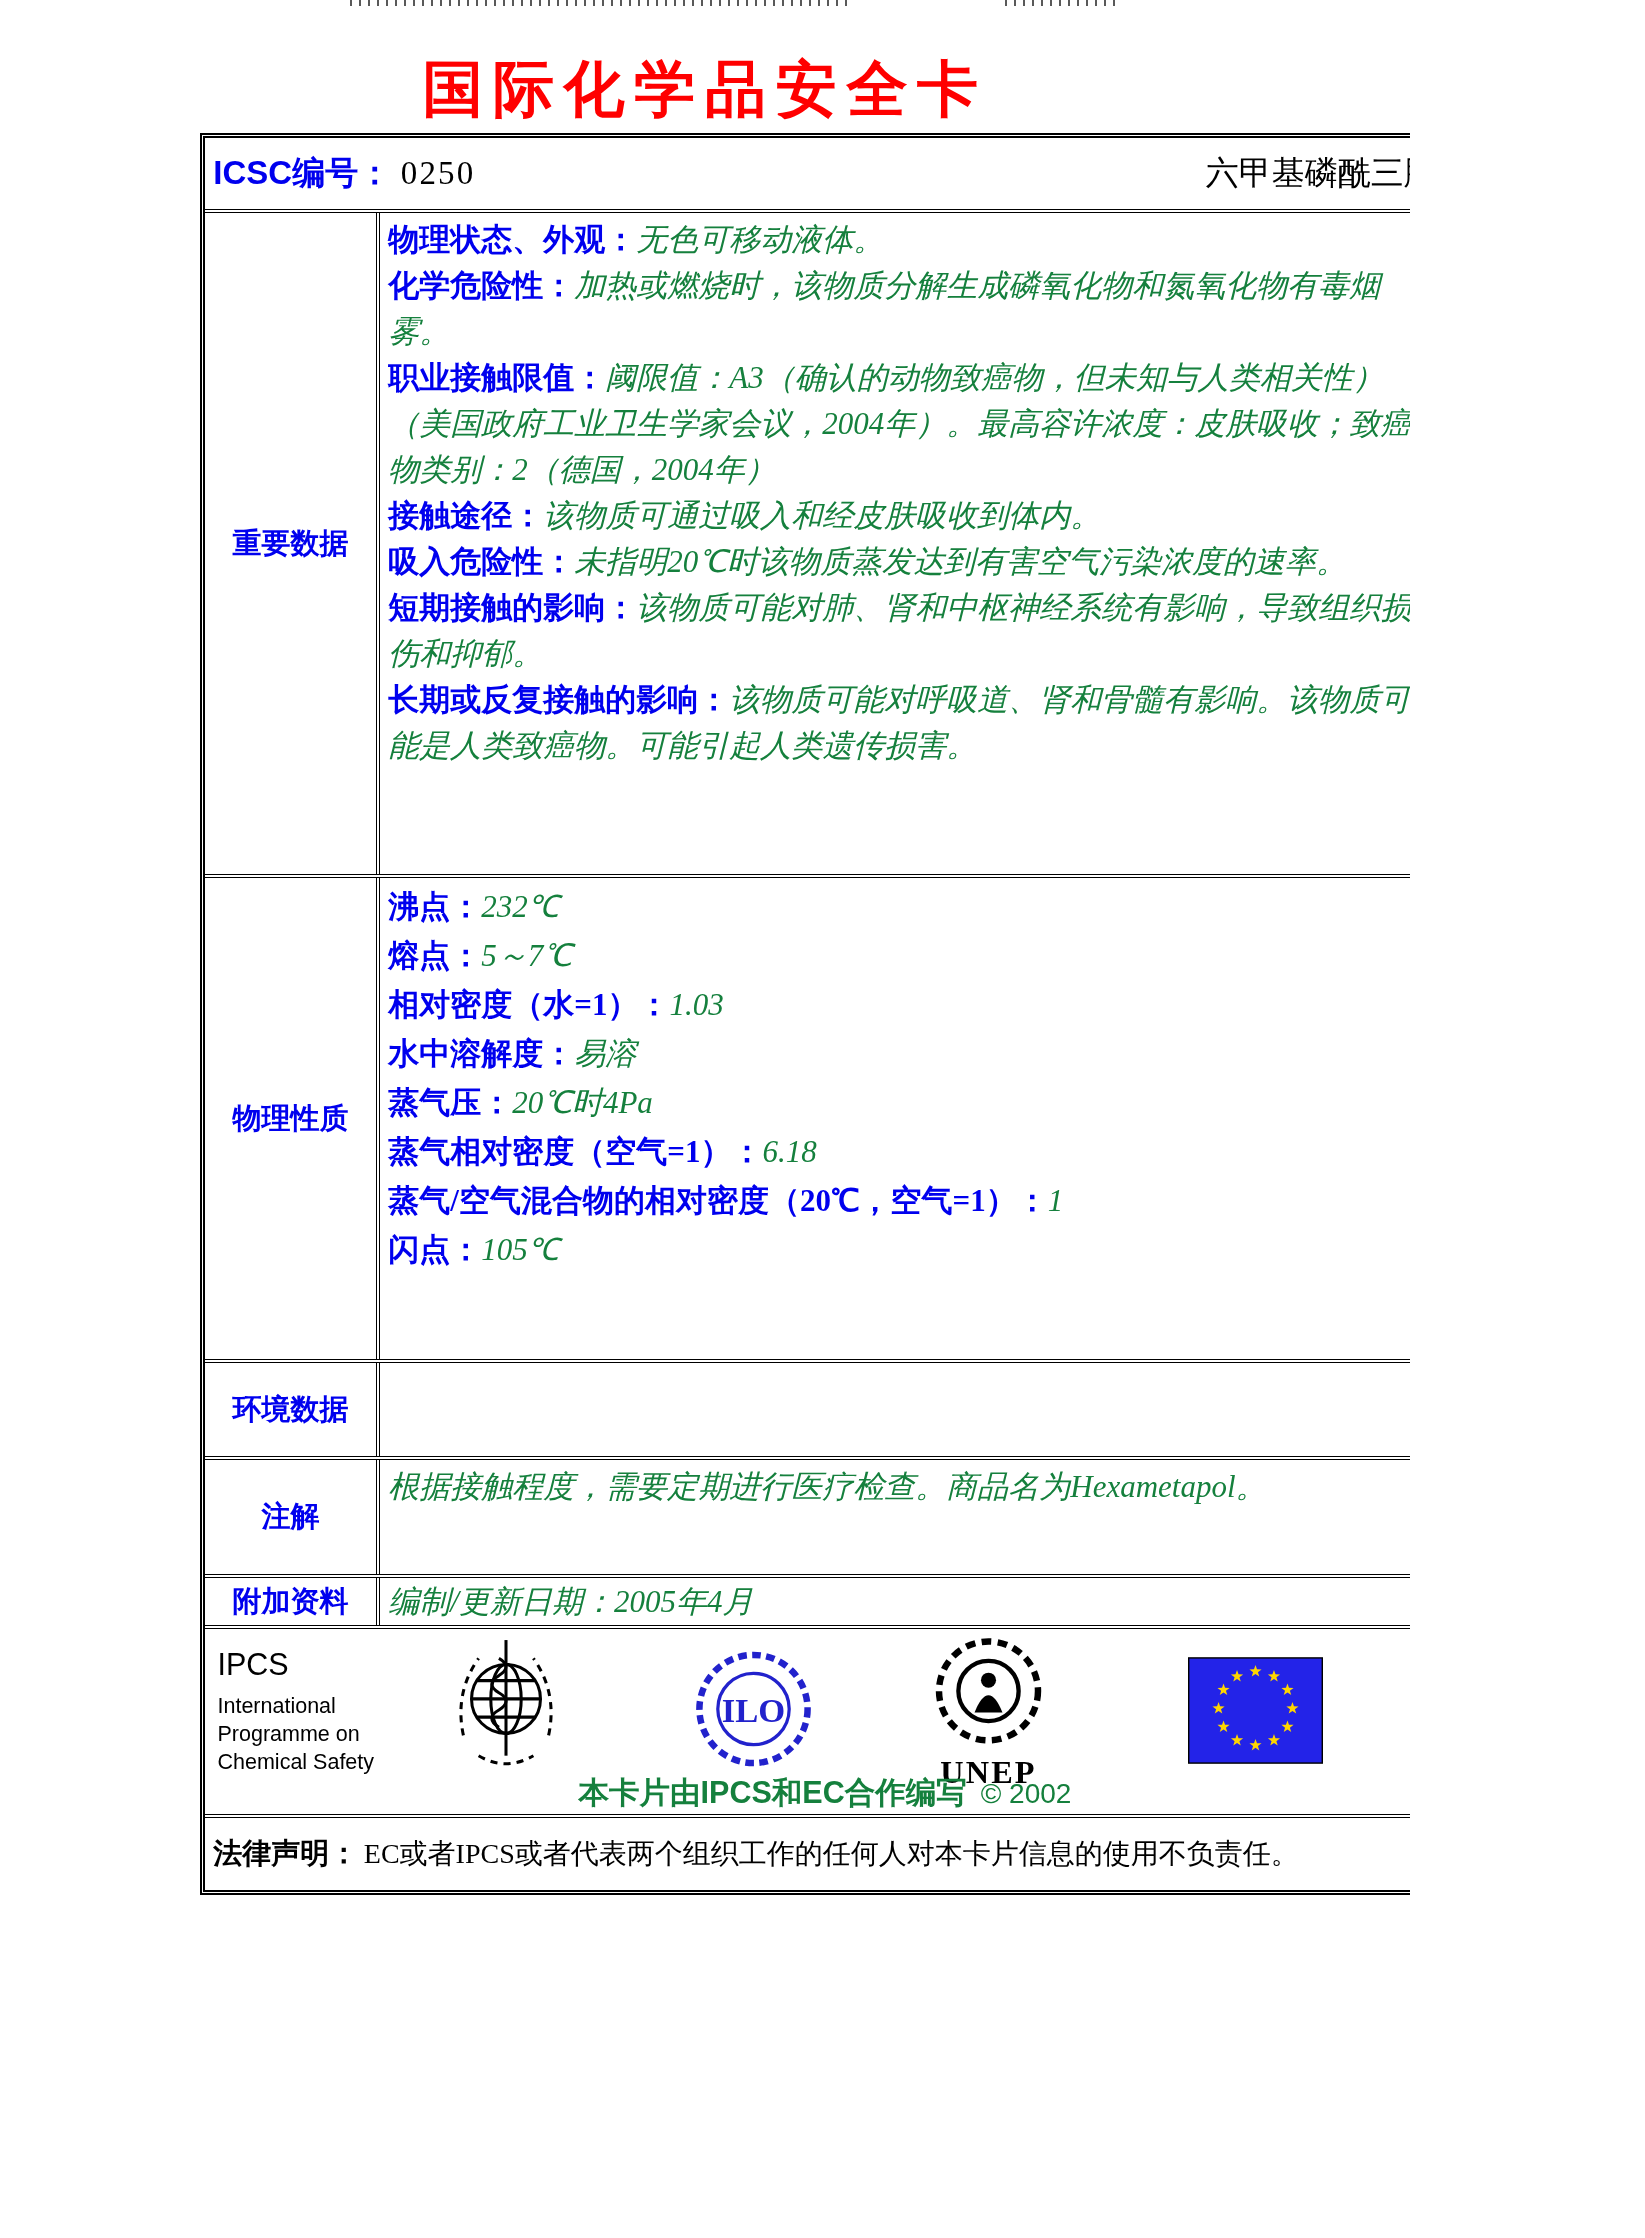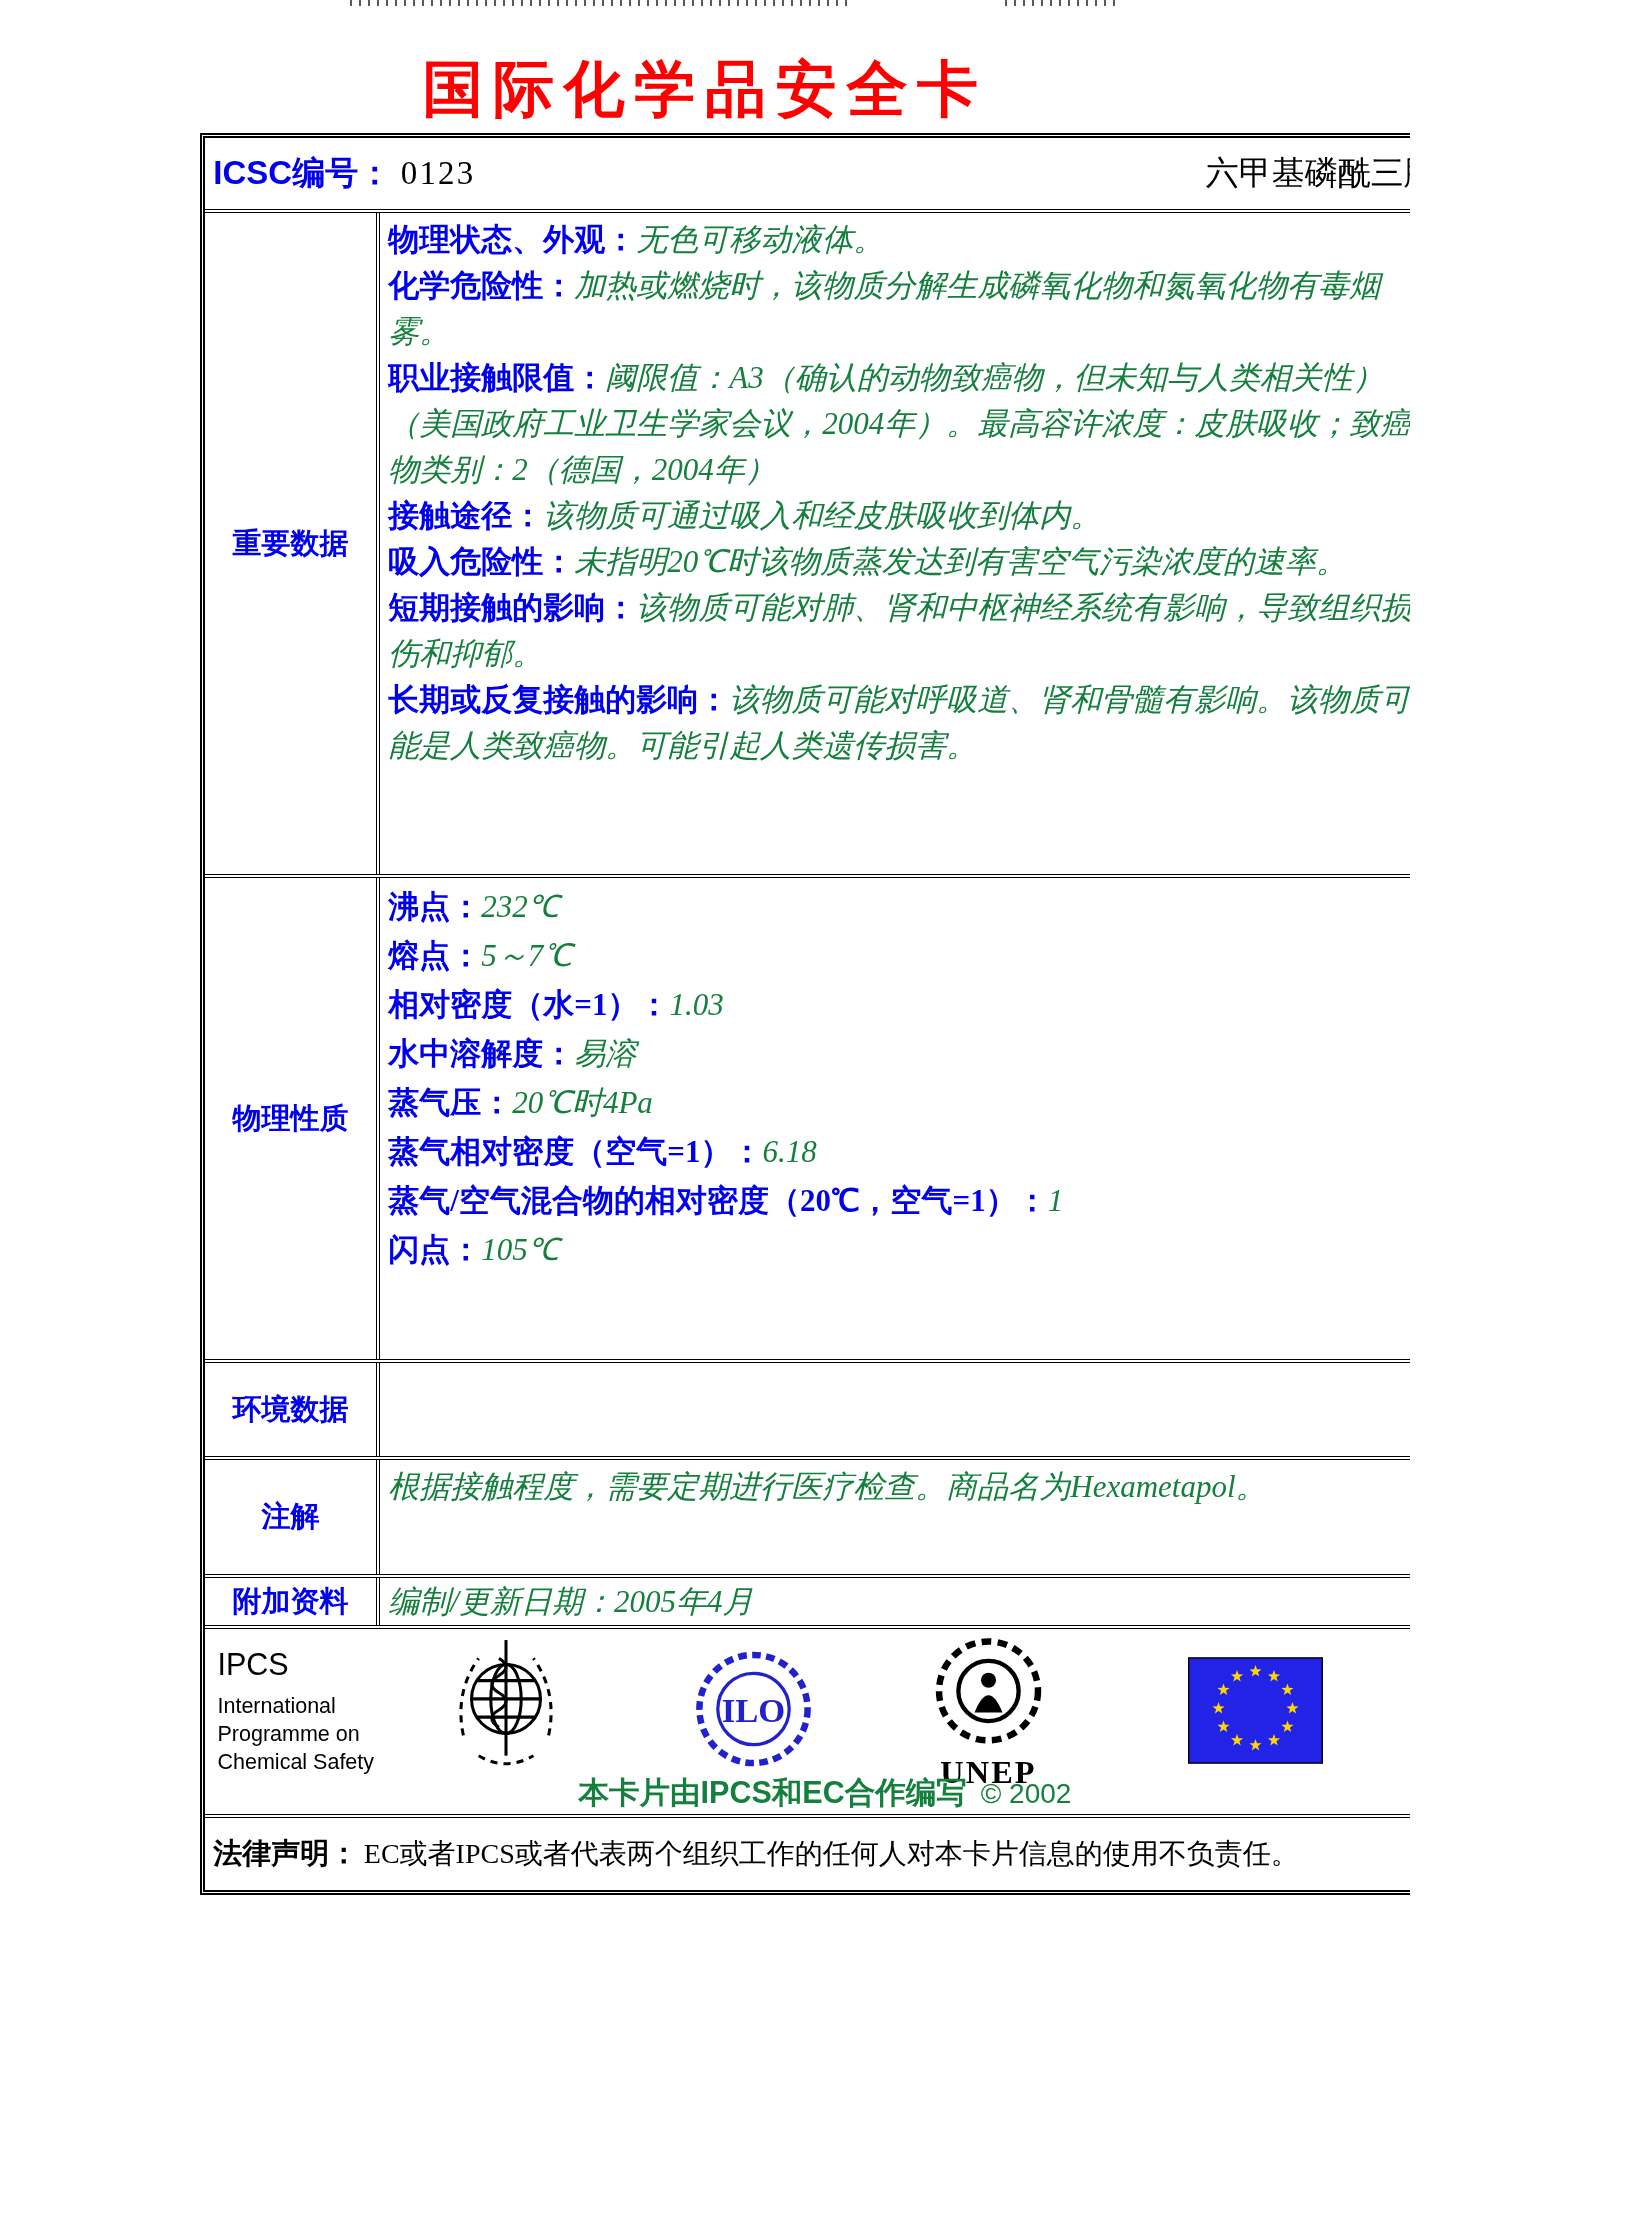--- a/index.html
+++ b/index.html
@@ -74,21 +74,21 @@
 
   <div class="top-frag frag1"></div>
   <div class="top-frag frag2"></div>
 
   <h1 class="title">国际化学品安全卡</h1>
 
   <div class="tbl">
 
     <div class="row header-row">
       <div>
-        <span class="icsc-label">ICSC编号：</span><span class="icsc-number">0123</span>
+        <span class="icsc-label">ICSC编号：</span><span class="icsc-number">0250</span>
       </div>
       <div class="chem-name">六甲基磷酰三胺</div>
     </div>
 
     <div class="row row-important">
       <div class="cell-label">
           <span>重要数据</span>
         </div>
       <div class="cell-content">
         <p><span class="blab">物理状态、外观：</span><span class="btxt">无色可移动液体。</span></p>

